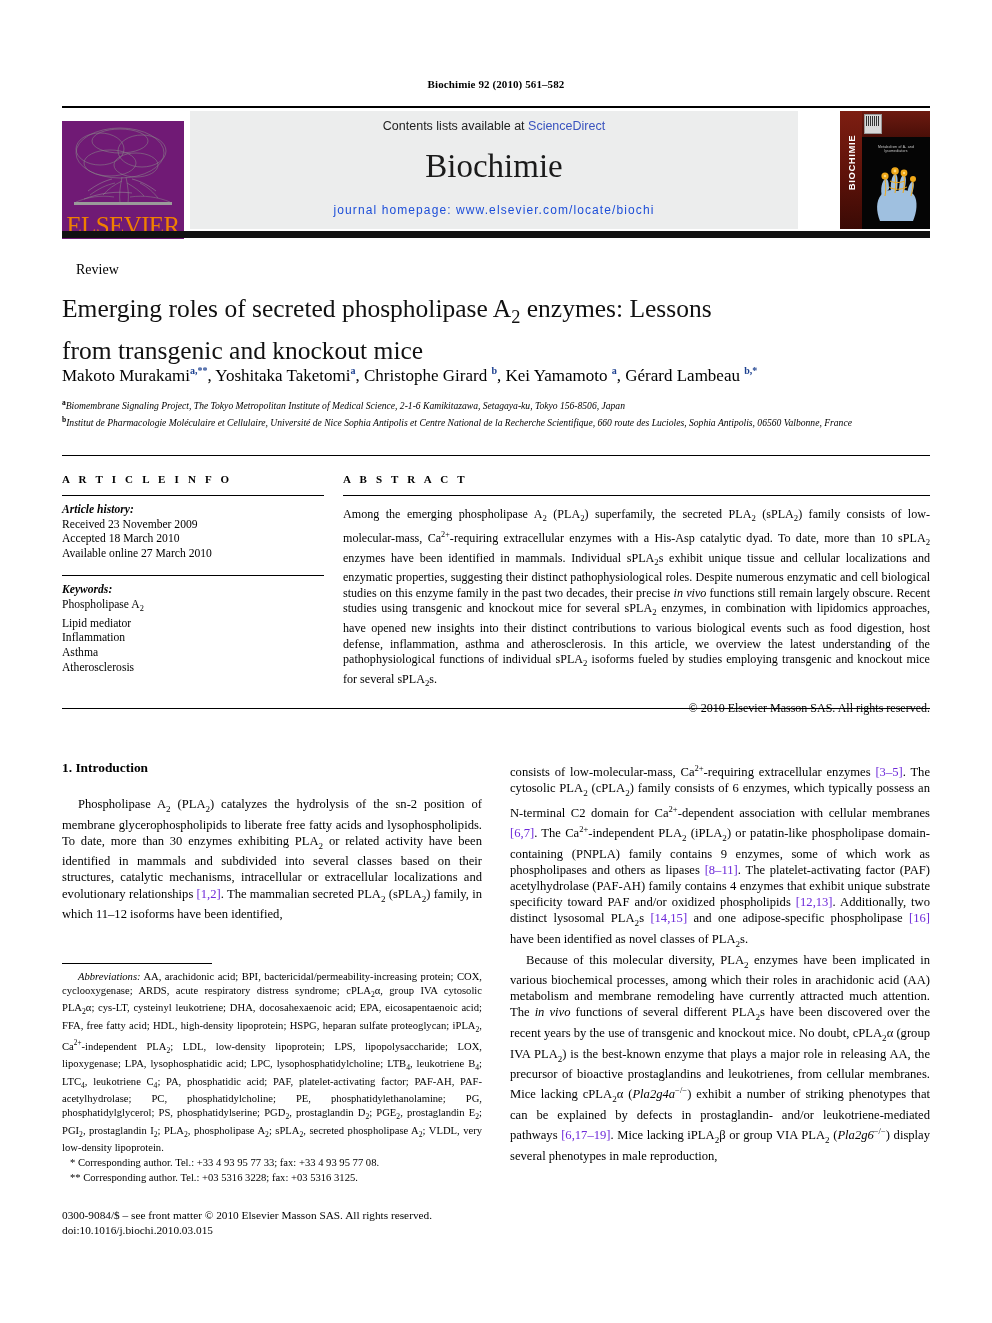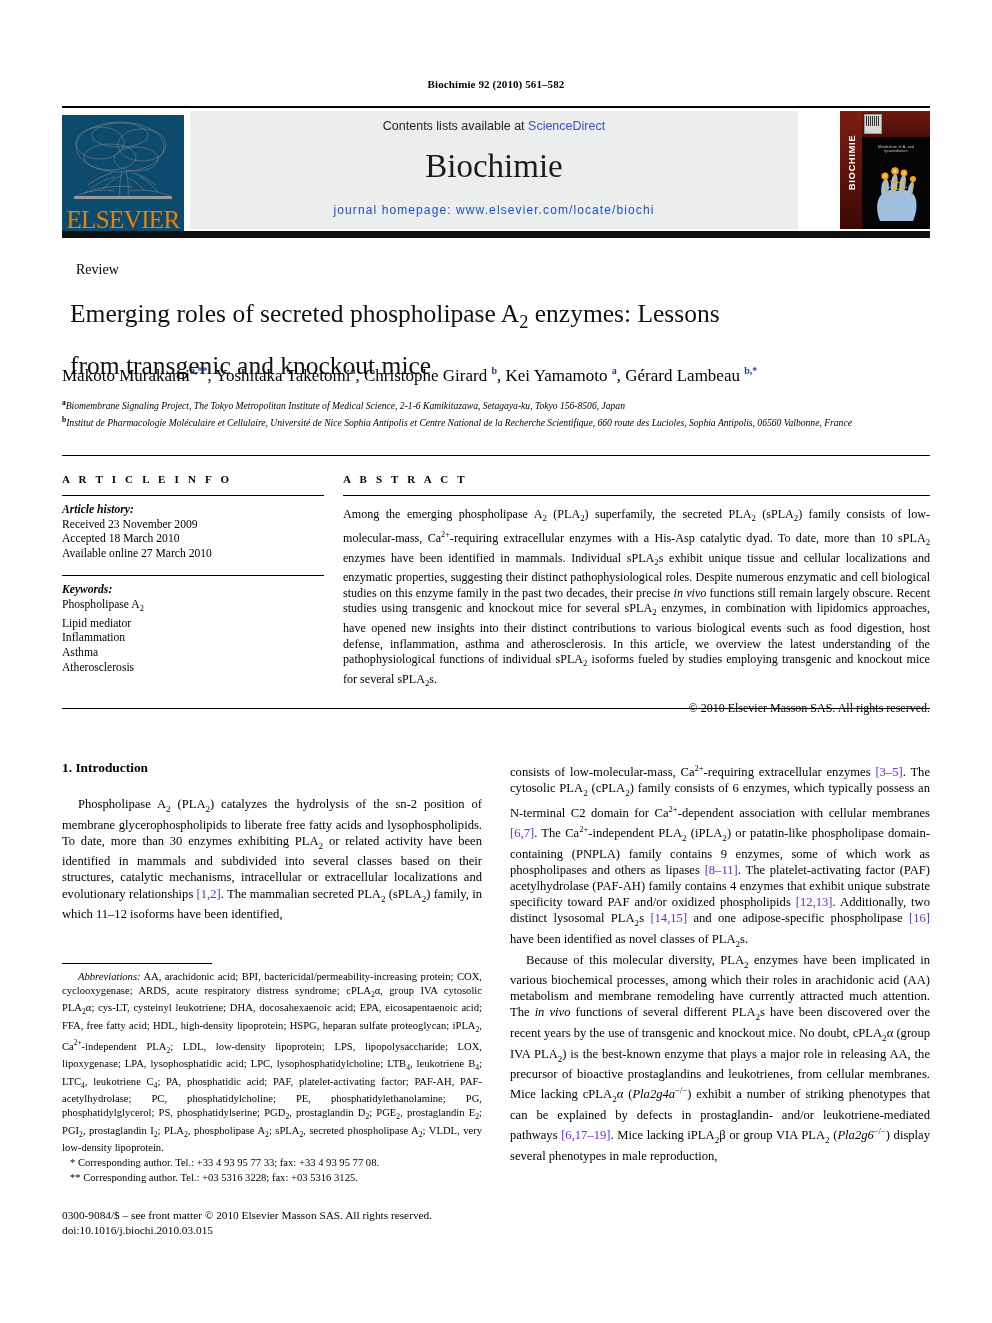--- a/index.html
+++ b/index.html
@@ -51,24 +51,24 @@
   }
   .masthead-rule-bottom {
     position: absolute;
     left: 0; top: 125px;
     width: 868px;
     height: 7px;
     background: #111;
   }
   .elsevier-logo {
     position: absolute;
-    left: 0; top: 9px;
+    left: 0; top: 15px;
     width: 122px;
     height: 118px;
-    background: #0c4a6e;
+    background: #701a75;
   }
   .tree-box {
     position: absolute;
     left: 8px; top: 4px;
     width: 106px;
     height: 86px;
     overflow: hidden;
   }
   .elsevier-word {
     position: absolute;
@@ -205,24 +205,23 @@
     position: absolute;
     left: 76px; top: 262px;
     font-size: 14px;
     font-family: "Liberation Serif", serif;
   }
   .article-title {
     position: absolute;
     left: 62px; top: 292px;
     width: 800px;
     font-size: 25.5px;
-    line-height: 44px;
+    line-height: 34px;
     font-family: "Liberation Serif", serif;
     color: #111;
-    margin-left: 8px;
   }
   .authors {
     position: absolute;
     left: 62px; top: 365px;
     width: 880px;
     font-size: 17px;
     font-family: "Liberation Serif", serif;
   }
   .authors sup {
     color: #1b3f8f;

